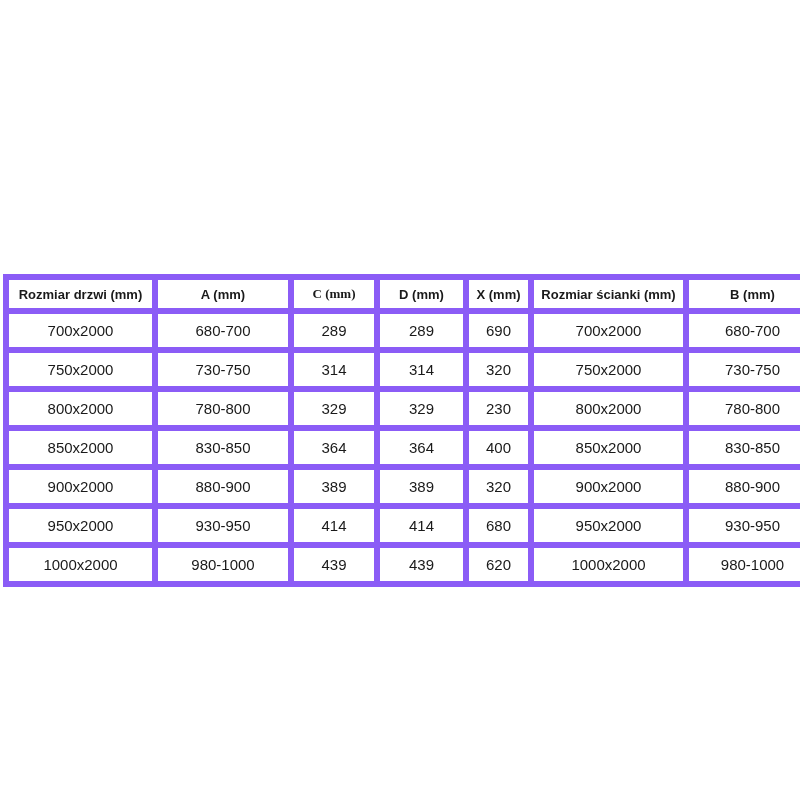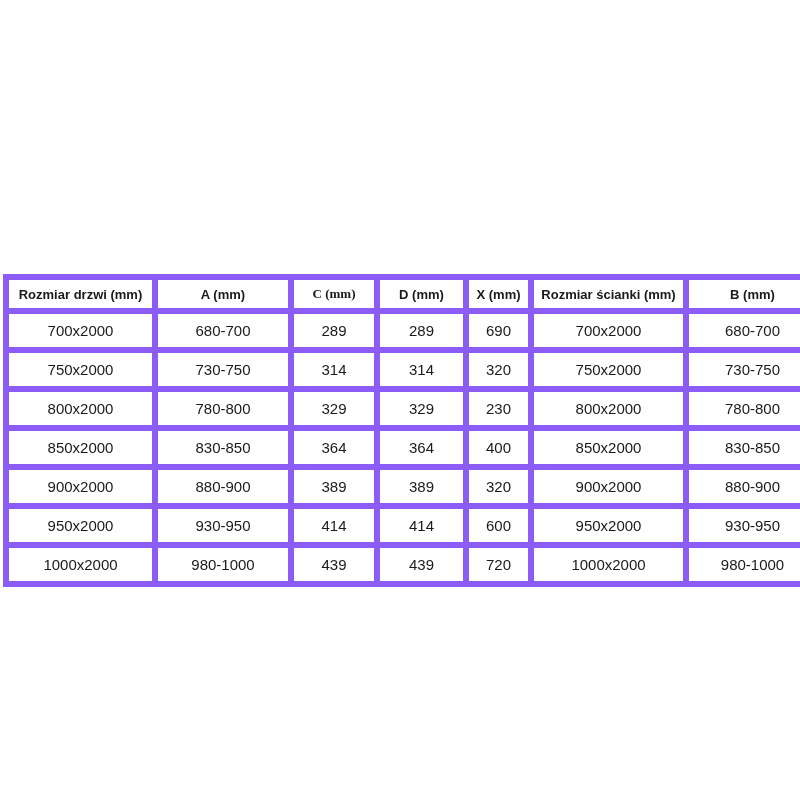--- a/index.html
+++ b/index.html
@@ -112,28 +112,28 @@
           <td>880-900</td>
           <td>389</td>
           <td>389</td>
           <td>320</td>
         </tr>
         <tr>
           <td>950x2000</td>
           <td>930-950</td>
           <td>414</td>
           <td>414</td>
-          <td>600</td>
+          <td>680</td>
         </tr>
         <tr>
           <td>1000x2000</td>
           <td>980-1000</td>
           <td>439</td>
           <td>439</td>
-          <td>720</td>
+          <td>620</td>
         </tr>
       </tbody>
     </table>
   <table id="wall-table" class="spec-table">
       <thead>
         <tr>
           <th>Rozmiar ścianki (mm)</th>
           <th>B (mm)</th>
         </tr>
       </thead>

